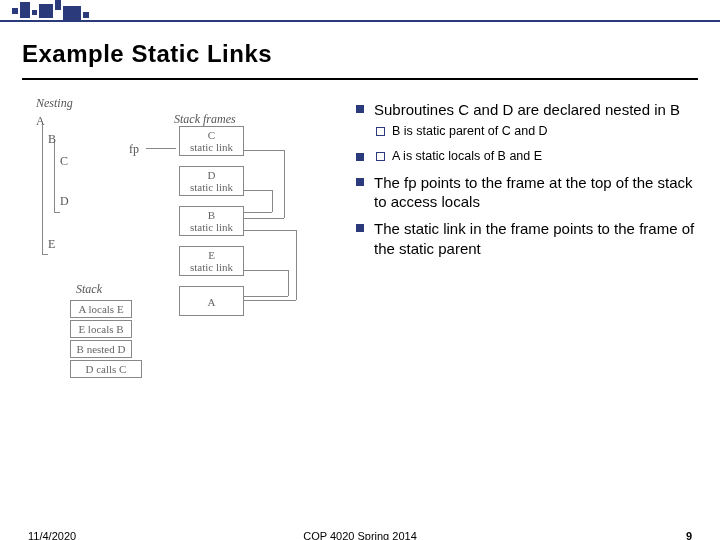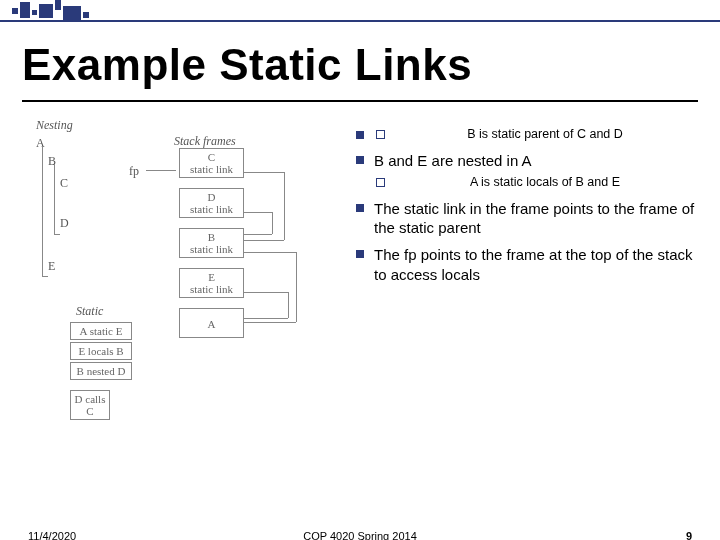--- a/index.html
+++ b/index.html
@@ -24,21 +24,21 @@
     width: 90px;
     height: 22px;
   }
   .deco-blocks span {
     position: absolute;
     background: #2a3a7a;
   }
   .slide-title {
     font-family: "Arial Black", Arial, sans-serif;
     font-weight: 900;
-    font-size: 44px;
+    font-size: 24px;
     color: #000;
     padding: 18px 0 10px 22px;
     letter-spacing: 0.5px;
   }
   .title-rule {
     height: 2px;
     background: #000;
     margin: 0 22px 0 22px;
   }
   .content {
@@ -95,21 +95,20 @@
     position: absolute;
     left: 2px;
     top: 5px;
     width: 8px;
     height: 8px;
     background: #2a3a7a;
   }
   ul.sub {
     list-style: none;
     margin-top: 4px;
-    text-align: center;
   }
   ul.sub > li {
     position: relative;
     padding-left: 18px;
     font-size: 12.5px;
     line-height: 1.35;
     color: #000;
     margin-bottom: 4px;
   }
   ul.sub > li::before {
@@ -196,43 +195,43 @@
       <div class="ph-line" style="left:210px;top:98px;width:28px;height:1px"></div>
       <div class="ph-line" style="left:238px;top:98px;width:1px;height:22px"></div>
       <div class="ph-line" style="left:210px;top:120px;width:28px;height:1px"></div>
       <div class="ph-line" style="left:210px;top:138px;width:52px;height:1px"></div>
       <div class="ph-line" style="left:262px;top:138px;width:1px;height:70px"></div>
       <div class="ph-line" style="left:210px;top:208px;width:52px;height:1px"></div>
       <div class="ph-line" style="left:210px;top:178px;width:44px;height:1px"></div>
       <div class="ph-line" style="left:254px;top:178px;width:1px;height:26px"></div>
       <div class="ph-line" style="left:210px;top:204px;width:44px;height:1px"></div>
 
-      <span class="ph-label" style="left:42px;top:190px">Static</span>
-      <div class="ph-box" style="left:36px;top:208px;width:62px">A static E</div>
+      <span class="ph-label" style="left:42px;top:190px">Stack</span>
+      <div class="ph-box" style="left:36px;top:208px;width:62px">A locals E</div>
       <div class="ph-box" style="left:36px;top:228px;width:62px">E locals B</div>
       <div class="ph-box" style="left:36px;top:248px;width:62px">B nested D</div>
-      <div class="ph-box" style="left:36px;top:276px;width:40px">D calls C</div>
+      <div class="ph-box" style="left:36px;top:268px;width:72px">D calls C</div>
     </div>
   </div>
 
   <div class="right-col">
     <ul class="bullets">
       <li>
+        <span>Subroutines C and D are declared nested in B</span>
         <ul class="sub">
           <li>B is static parent of C and D</li>
         </ul>
       </li>
       <li>
-        <span>B and E are nested in A</span>
         <ul class="sub">
           <li>A is static locals of B and E</li>
         </ul>
       </li>
+      <li>The fp points to the frame at the top of the stack to access locals</li>
       <li>The static link in the frame points to the frame of the static parent</li>
-      <li>The fp points to the frame at the top of the stack to access locals</li>
     </ul>
   </div>
 
 </div>
 
 <div class="footer">
   <span class="date">11/4/2020</span>
   <span class="mid">COP 4020 Spring 2014</span>
   <span class="pg">9</span>
 </div>

